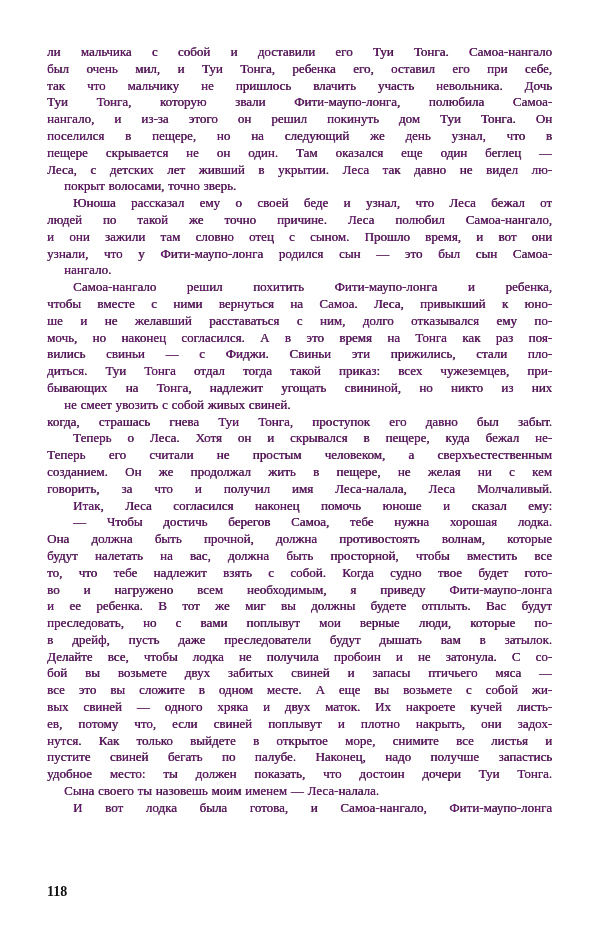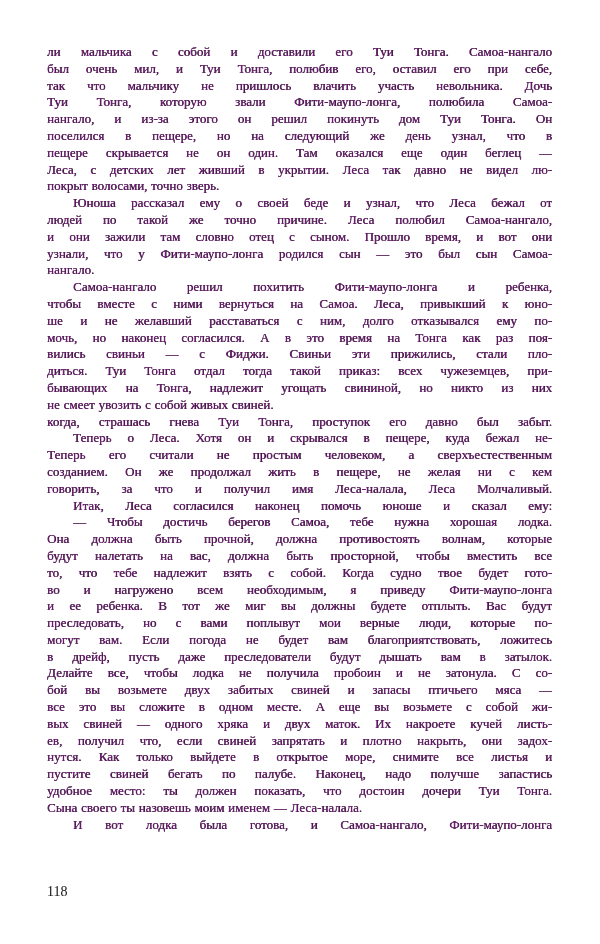--- a/index.html
+++ b/index.html
@@ -31,37 +31,38 @@
       text-align: justify;
       text-align-last: justify;
       word-spacing: 0.5px;
       overflow: hidden;
     }
     .line.indent {
       padding-left: 26px;
     }
     .line.end {
       text-align-last: left;
+      margin-left: 17px;
     }
     .page-number {
       position: absolute;
       left: 47px;
       top: 884px;
       font-family: "Liberation Serif", "DejaVu Serif", serif;
       font-size: 14px;
-      font-weight: normal;
+      font-weight: bold;
       color: #111111;
     }
   </style>
 </head>
 <body>
 
 <div class="page-text">
   <div class="line">ли мальчика с собой и доставили его Туи Тонга. Самоа-нангало</div>
-  <div class="line">был очень мил, и Туи Тонга, полюбив его, оставил его при себе,</div>
+  <div class="line">был очень мил, и Туи Тонга, ребенка его, оставил его при себе,</div>
   <div class="line">так что мальчику не пришлось влачить участь невольника. Дочь</div>
   <div class="line">Туи Тонга, которую звали Фити-маупо-лонга, полюбила Самоа-</div>
   <div class="line">нангало, и из-за этого он решил покинуть дом Туи Тонга. Он</div>
   <div class="line">поселился в пещере, но на следующий же день узнал, что в</div>
   <div class="line">пещере скрывается не он один. Там оказался еще один беглец —</div>
   <div class="line">Леса, с детских лет живший в укрытии. Леса так давно не видел лю-</div>
   <div class="line end">покрыт волосами, точно зверь.</div>
 
   <div class="line indent">Юноша рассказал ему о своей беде и узнал, что Леса бежал от</div>
   <div class="line">людей по такой же точно причине. Леса полюбил Самоа-нангало,</div>
@@ -86,27 +87,26 @@
 
   <div class="line indent">Итак, Леса согласился наконец помочь юноше и сказал ему:</div>
 
   <div class="line indent">— Чтобы достичь берегов Самоа, тебе нужна хорошая лодка.</div>
   <div class="line">Она должна быть прочной, должна противостоять волнам, которые</div>
   <div class="line">будут налетать на вас, должна быть просторной, чтобы вместить все</div>
   <div class="line">то, что тебе надлежит взять с собой. Когда судно твое будет гото-</div>
   <div class="line">во и нагружено всем необходимым, я приведу Фити-маупо-лонга</div>
   <div class="line">и ее ребенка. В тот же миг вы должны будете отплыть. Вас будут</div>
   <div class="line">преследовать, но с вами поплывут мои верные люди, которые по-</div>
-  <div class="line">могут вам. Если погода не будет вам благоприятствовать, ложитесь</div>
   <div class="line">в дрейф, пусть даже преследователи будут дышать вам в затылок.</div>
   <div class="line">Делайте все, чтобы лодка не получила пробоин и не затонула. С со-</div>
   <div class="line">бой вы возьмете двух забитых свиней и запасы птичьего мяса —</div>
   <div class="line">все это вы сложите в одном месте. А еще вы возьмете с собой жи-</div>
   <div class="line">вых свиней — одного хряка и двух маток. Их накроете кучей листь-</div>
-  <div class="line">ев, получил что, если свиней запрятать и плотно накрыть, они задох-</div>
+  <div class="line">ев, потому что, если свиней поплывут и плотно накрыть, они задох-</div>
   <div class="line">нутся. Как только выйдете в открытое море, снимите все листья и</div>
   <div class="line">пустите свиней бегать по палубе. Наконец, надо получше запастись</div>
   <div class="line">удобное место: ты должен показать, что достоин дочери Туи Тонга.</div>
   <div class="line end">Сына своего ты назовешь моим именем — Леса-налала.</div>
 
   <div class="line indent">И вот лодка была готова, и Самоа-нангало, Фити-маупо-лонга</div>
 </div>
 
 <div class="page-number">118</div>
 

